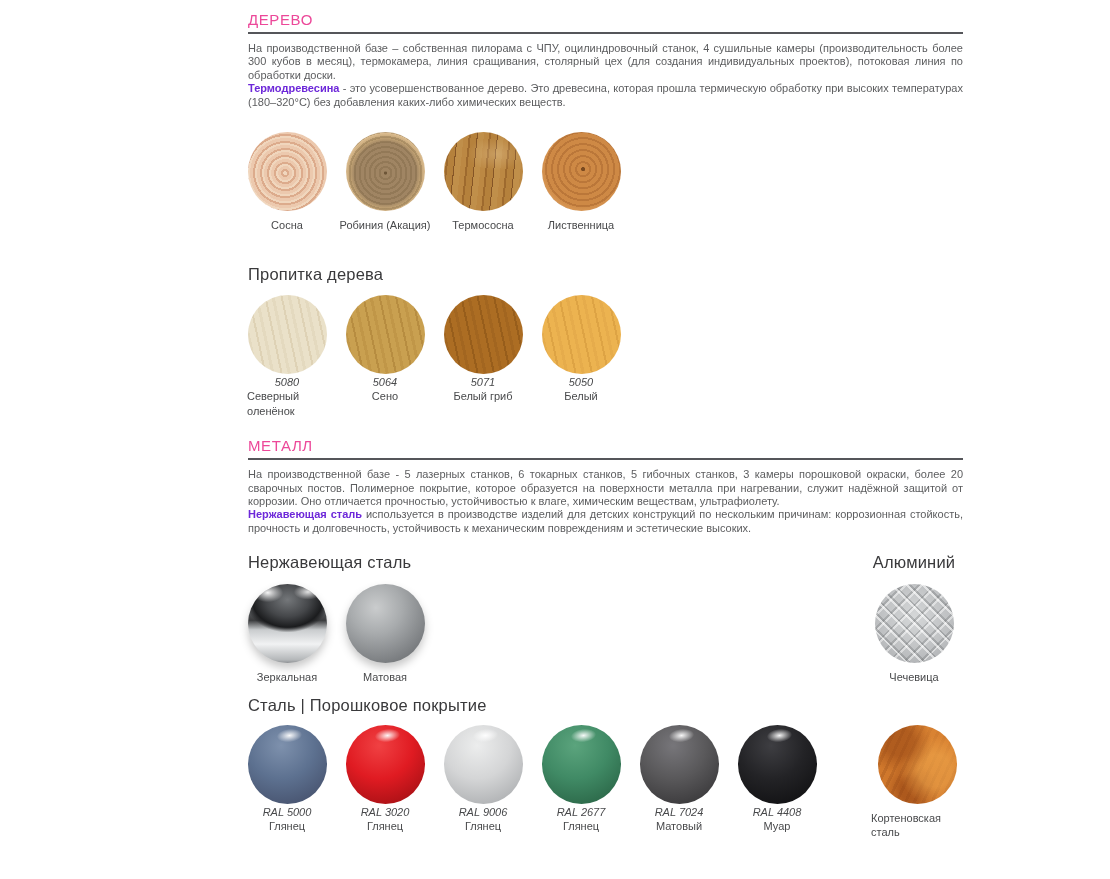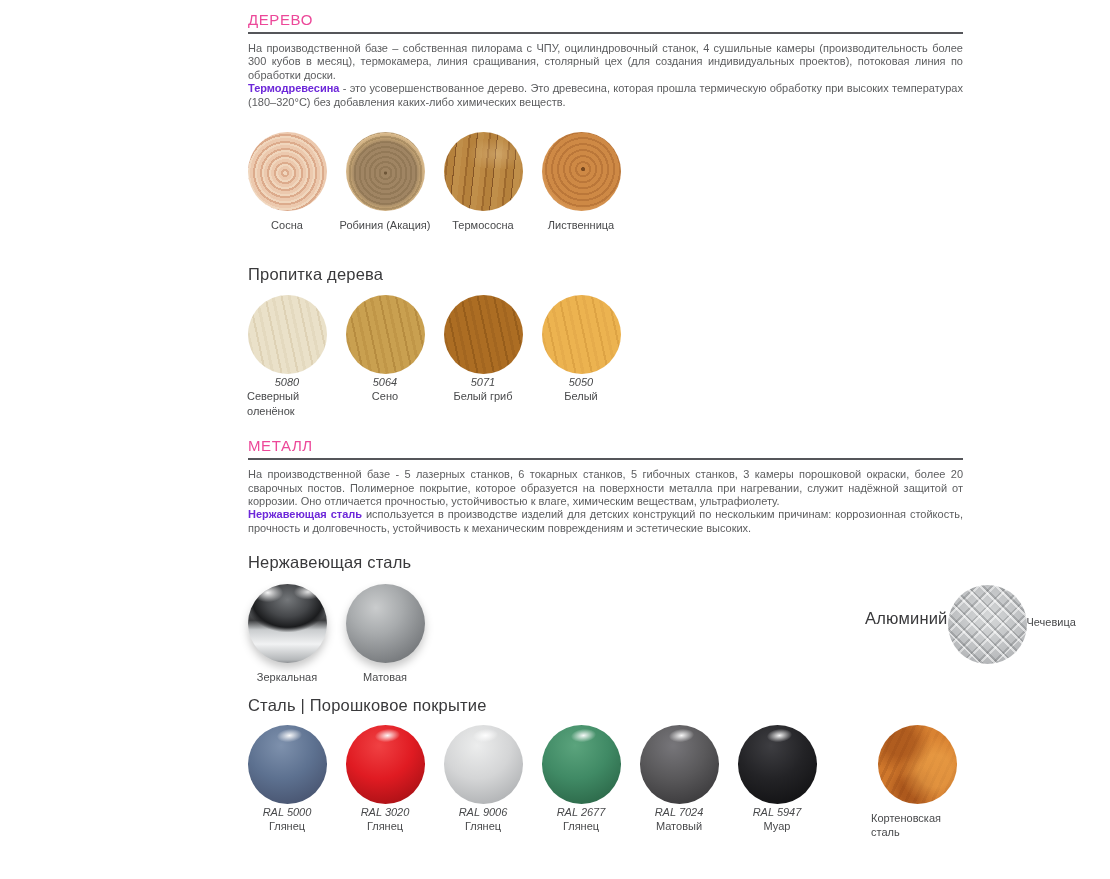--- a/index.html
+++ b/index.html
@@ -116,21 +116,21 @@
       repeating-linear-gradient(115deg, rgba(120,55,15,.18) 0 3px, rgba(0,0,0,0) 3px 8px),
       #d0782c;
   }
 
   
   .wood-row { margin-top: 23px; }
   .imp-title { margin-top: 32px; }
   .imp-row { margin-top: 11px; }
   .metal-sec { margin-top: 19px; }
   .dual { display: flex; justify-content: space-between; margin-top: 18px; }
-  .dual-right { width: 98px; display: flex; flex-direction: row; align-items: center; }
+  .dual-right { width: 98px; display: flex; flex-direction: column; align-items: center; }
   .dual-right .sub-title { text-align: center; }
   .dual .swatch-row { margin-top: 12px; }
   .dual-right .circle { margin-top: 12px; }
   .powder-title { margin-top: 11px; }
   .powder-row { margin-top: 10px; }
   .corten-col { margin-left: auto; width: 92px; }
 </style>
 </head>
 <body>
 
@@ -239,21 +239,21 @@
         <div class="swatch-code">RAL 2677</div>
         <div class="swatch-name">Глянец</div>
       </div>
       <div class="swatch-col">
         <div class="circle gloss r7024"></div>
         <div class="swatch-code">RAL 7024</div>
         <div class="swatch-name">Матовый</div>
       </div>
       <div class="swatch-col">
         <div class="circle gloss r9011"></div>
-        <div class="swatch-code">RAL 5947</div>
+        <div class="swatch-code">RAL 4408</div>
         <div class="swatch-name">Муар</div>
       </div>
       <div class="swatch-col corten-col">
         <div class="circle c-corten"></div>
         <div class="swatch-label">Кортеновская сталь</div>
       </div>
     </div>
   </section>
 
 </div>

